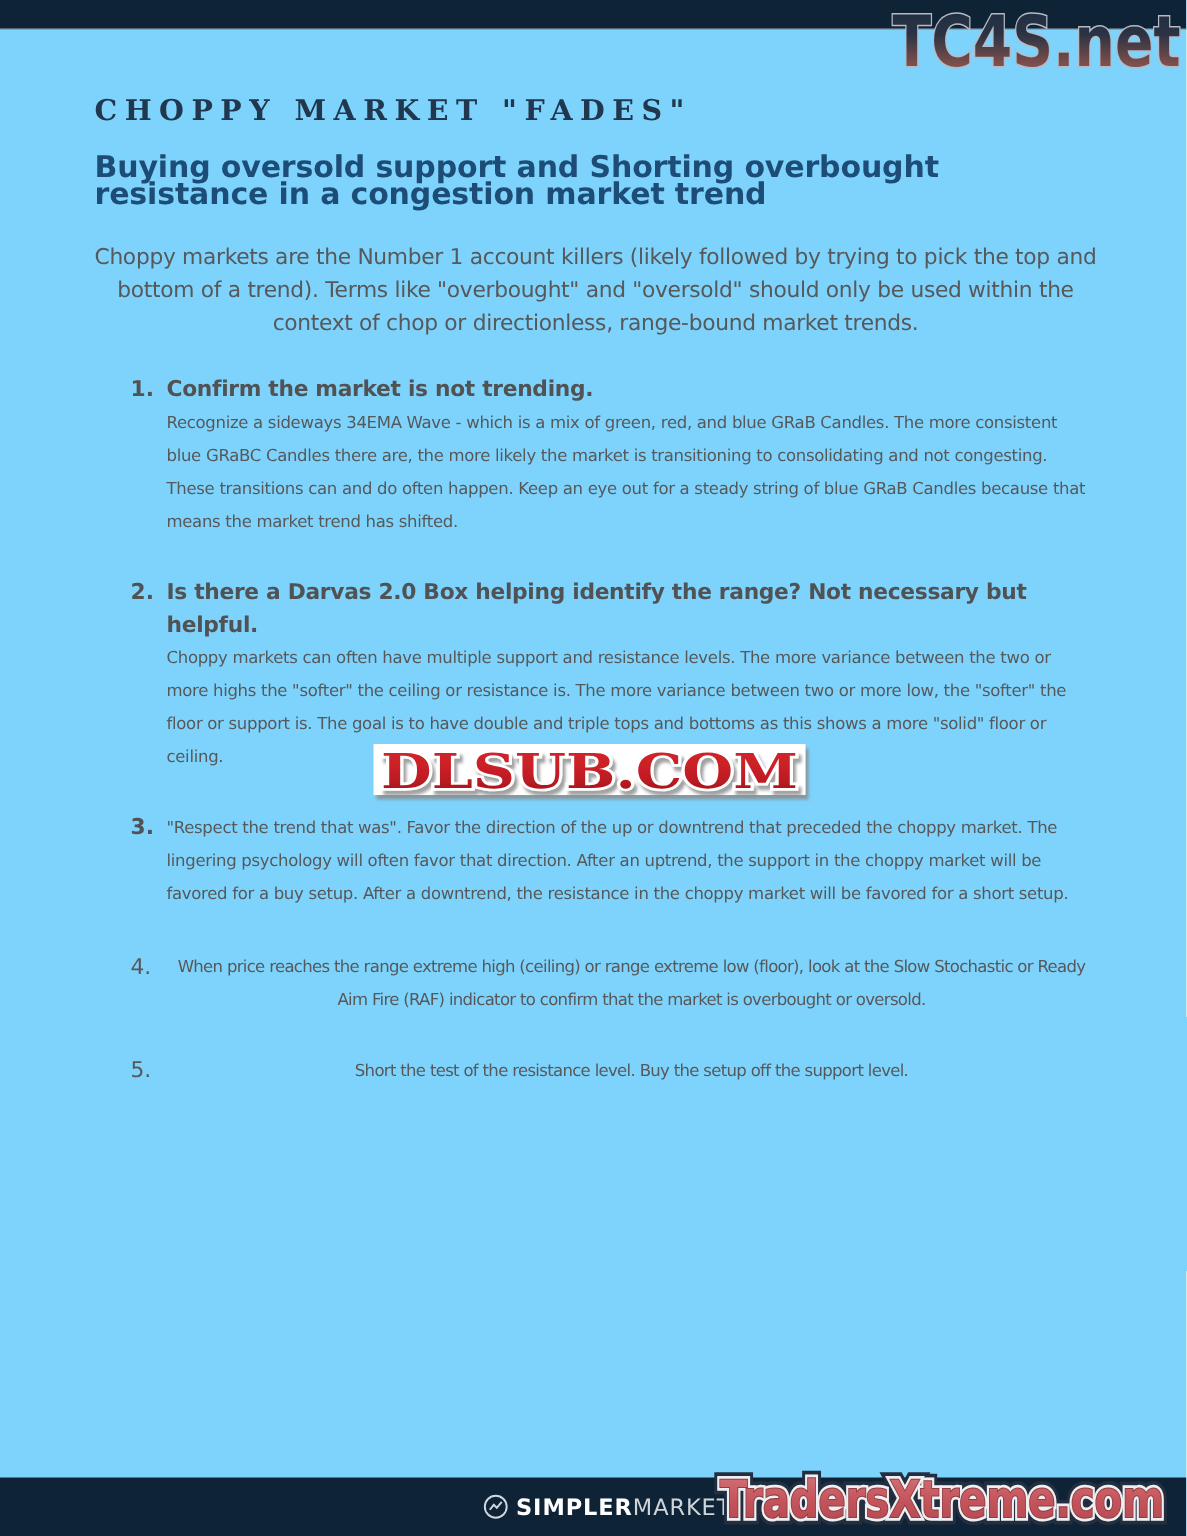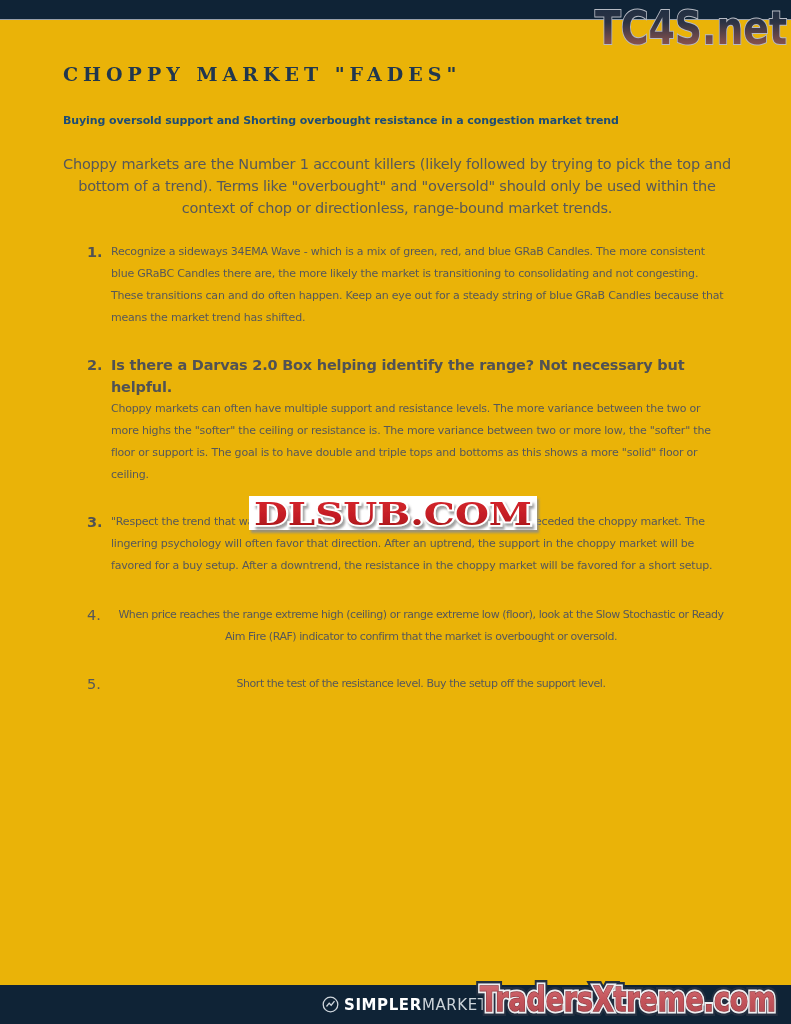--- a/index.html
+++ b/index.html
@@ -1,35 +1,35 @@
 <!DOCTYPE html>
 <html><head>
 <meta charset="utf-8">
 <style>
   html,body{margin:0;padding:0;background:#ffffff;}
   .page{
-    position:relative;width:791px;height:1024px;overflow:hidden;background:#eab308;
+    position:relative;width:791px;height:1024px;overflow:hidden;background:#7dd3fc;
     font-family:"DejaVu Sans","Liberation Sans",sans-serif;
   }
   
   .top-bar{
     position:absolute;top:0;left:0;width:791px;height:19px;
     background:#0f2336;border-bottom:1px solid #97a0ab;
   }
   .tc4s-svg{position:absolute;top:2px;right:0;}
   
   .content{position:absolute;left:63px;top:62px;width:668px;}
   .title{
     font-family:"DejaVu Serif","Liberation Serif",serif;
     font-size:19px;font-weight:bold;letter-spacing:5px;
     color:#21374e;margin:0;line-height:24px;
   }
   .subtitle{
-    font-size:11px;font-weight:bold;color:#1d4d77;
-    margin:26px 0 0 0;line-height:18px;letter-spacing:-0.1px;
+    font-size:20px;font-weight:bold;color:#1d4d77;
+    margin:16px 0 0 0;line-height:18px;letter-spacing:-0.1px;
   }
   .intro{
     font-size:14.5px;line-height:22px;color:#57585a;
     margin:23px 0 0 0;letter-spacing:-0.2px;text-align:center;
   }
   .list{margin-top:22px;}
   .item{position:relative;padding-left:48px;margin-bottom:25px;}
   .item-3{margin-bottom:27px;}
   .num{
     position:absolute;left:24px;top:0;font-size:14.5px;line-height:22px;color:#57585a;
@@ -78,20 +78,21 @@
 
   <div class="content">
     <h1 class="title">CHOPPY MARKET "FADES"</h1>
     <h2 class="subtitle">Buying oversold support and Shorting overbought resistance in a congestion market trend</h2>
     <p class="intro">Choppy markets are the Number 1 account killers (likely followed by trying to pick the top and bottom of a trend). Terms like "overbought" and "oversold" should only be used within the context of chop or directionless, range-bound market trends.</p>
 
     <div class="list">
 
       <div class="item">
         <span class="num bold">1.</span>
+        <div class="item-heading">Confirm the market is not trending.</div>
         <div class="item-body">Recognize a sideways 34EMA Wave  - which is a mix of green, red, and blue GRaB Candles. The more consistent blue GRaBC Candles there are, the more likely the market is transitioning to consolidating and not congesting. These transitions can and do often happen. Keep an eye out for a steady string of blue GRaB Candles because that means the market trend has shifted.</div>
       </div>
 
       <div class="item">
         <span class="num bold">2.</span>
         <div class="item-heading">Is there a Darvas 2.0 Box helping identify the range? Not necessary but helpful.</div>
         <div class="item-body">Choppy markets can often have multiple support and resistance levels. The more variance between the two or more highs the "softer" the ceiling or resistance is. The more variance between two or more low, the "softer" the floor or support is. The goal is to have double and triple tops and bottoms as this shows a more "solid" floor or ceiling.</div>
       </div>
 
       <div class="item item-3">

